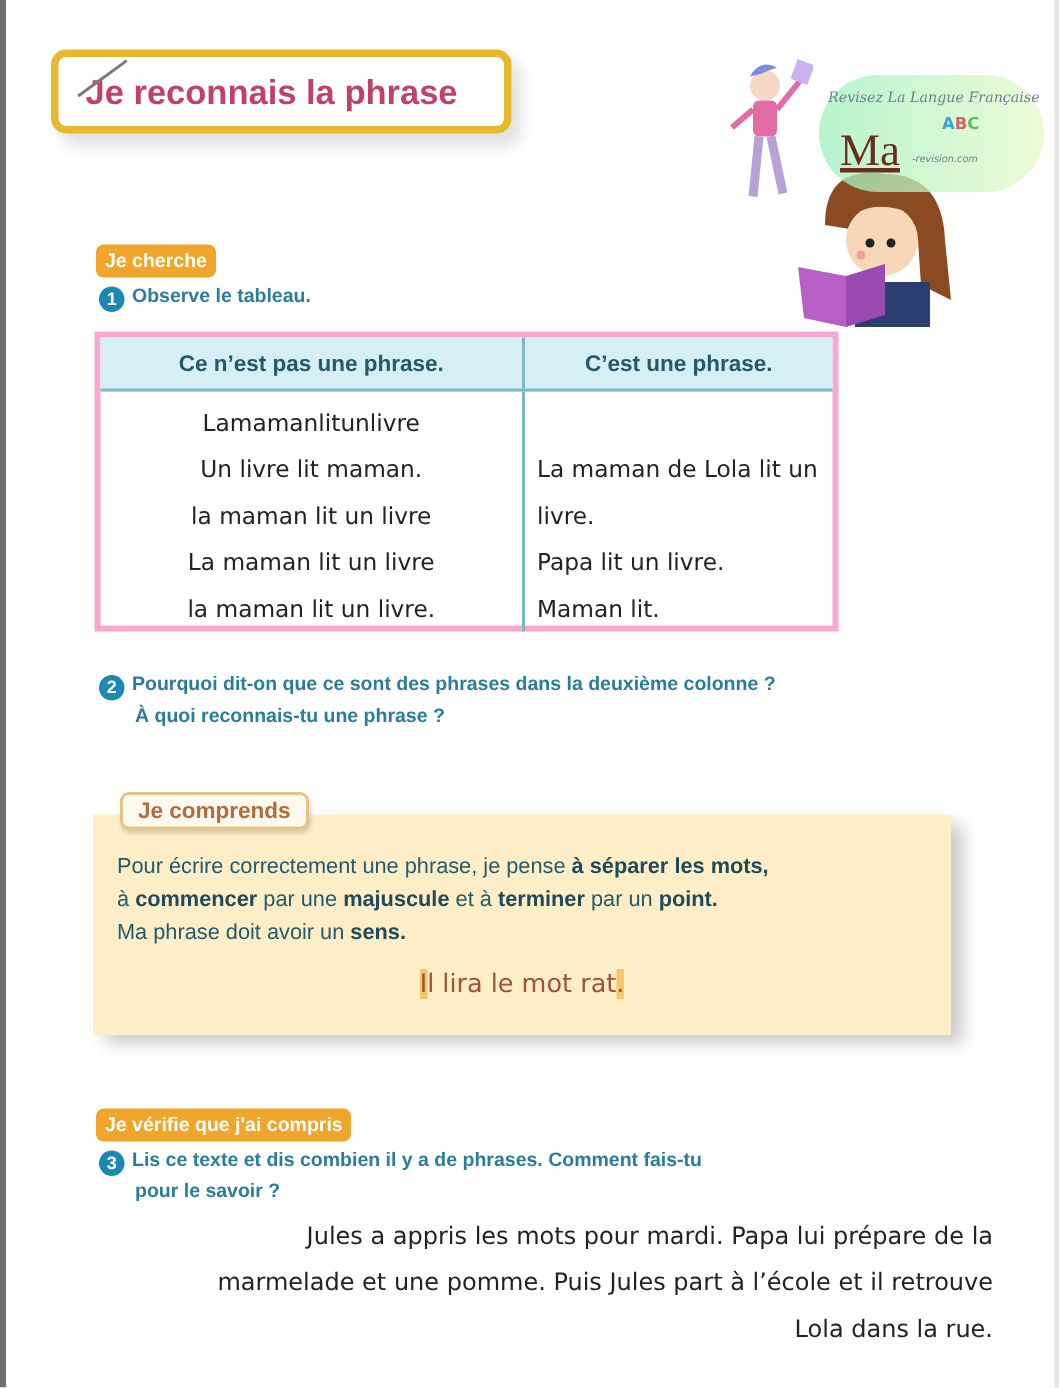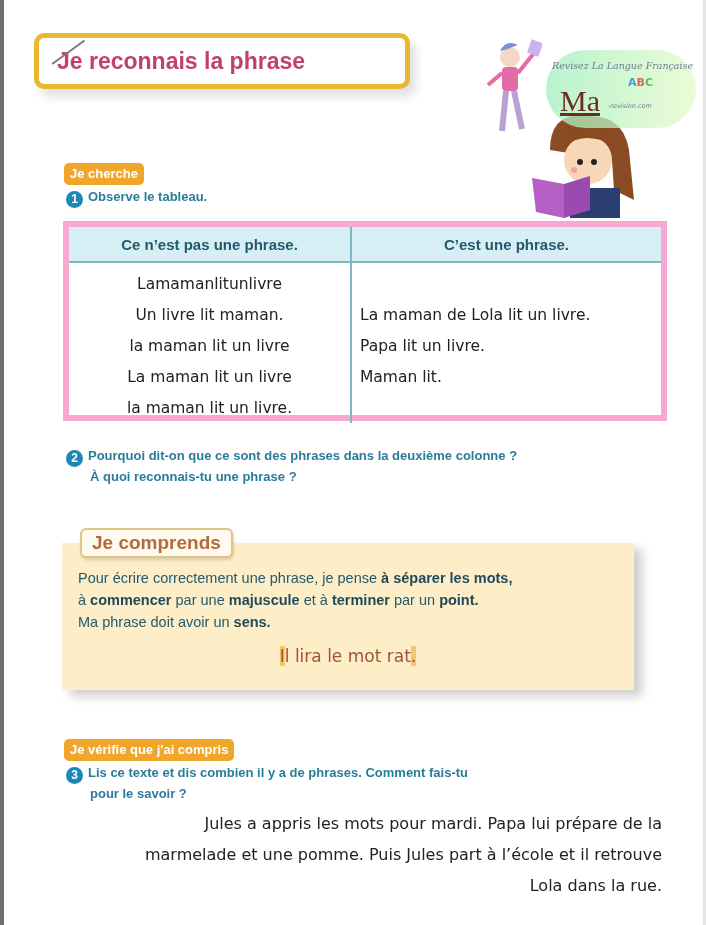--- a/index.html
+++ b/index.html
@@ -5,21 +5,21 @@
   * { box-sizing: border-box; margin: 0; padding: 0; }
   html, body { width: 706px; height: 925px; background: #ffffff; overflow: hidden; }
   body { position: relative; font-family: "DejaVu Sans", sans-serif; }
 
   .left-rule { position: absolute; left: 0; top: 0; width: 4px; height: 925px; background: #6f6f6f; }
   .right-rule { position: absolute; right: 0; top: 0; width: 3px; height: 925px; background: #e6e6e6; }
 
   
   .title-wrap { position: absolute; left: 34px; top: 33px; width: 320px; height: 56px; }
   .title-box {
-    position: absolute; left: 0; top: 0; width: 376px; height: 56px;
+    position: absolute; left: 0; top: 0; width: 307px; height: 56px;
     border: 5px solid #e8b92e; border-radius: 10px; background: #ffffff;
     box-shadow: 6px 8px 10px rgba(0,0,0,0.12);
     display: flex; align-items: center; padding-left: 18px;
   }
   .title-text { font-family: "Liberation Sans", sans-serif; font-weight: bold; font-size: 23px; color: #c2416a; }
   .title-slash { position: absolute; left: 18px; top: 30px; width: 40px; height: 1.5px; background: #7a7a7a; transform: rotate(-36deg); transform-origin: left center; }
 
   
   .illus { position: absolute; left: 470px; top: 30px; width: 230px; height: 190px; }
   .kid-boy { position: absolute; left: 12px; top: 5px; width: 60px; height: 100px; }
@@ -46,33 +46,33 @@
     width: 17px; height: 17px; border-radius: 50%; background: #1e88b5; color: #ffffff;
     font-family: "Liberation Sans", sans-serif; font-weight: bold; font-size: 12px; margin-right: 5px; vertical-align: -2px;
   }
   .question { position: absolute; font-family: "Liberation Sans", sans-serif; font-weight: bold; font-size: 13px; color: #2a7d9a; line-height: 19px; }
   .q1 { left: 66px; top: 187px; }
   .q2 { left: 66px; top: 446px; }
   .q2 .indent, .q3 .indent { display: block; padding-left: 24px; }
   .q3 { left: 66px; top: 763px; }
 
   
-  .tbl { position: absolute; left: 63px; top: 221px; width: 604px; height: 200px; border: 6px solid #f9a8d4; }
+  .tbl { position: absolute; left: 63px; top: 221px; width: 496px; height: 200px; border: 4px solid #f9a8d4; }
   .tbl-head { display: flex; height: 36px; background: #d6eff5; border-bottom: 2px solid #7db8c6; }
   .tbl-head div { flex: 1; display: flex; align-items: center; justify-content: center; font-family: "Liberation Sans", sans-serif; font-weight: bold; font-size: 15px; color: #24586b; }
   .tbl-head div:first-child { border-right: 2px solid #7db8c6; flex: 0 0 283px; }
   .tbl-body { display: flex; height: 160px; }
   .col { padding: 6px 8px; font-family: "DejaVu Sans", sans-serif; font-size: 15.5px; color: #222; line-height: 31px; }
   .col.left { flex: 0 0 283px; border-right: 2px solid #7db8c6; text-align: center; }
   .col.right { flex: 1; padding-top: 37px; }
 
   
   .tag-comprends {
     position: absolute; left: 80px; top: 528px; background: #fffaf0; border: 2px solid #e2c584; border-radius: 6px;
-    padding: 2px 10px; font-family: "Liberation Sans", sans-serif; font-weight: bold; font-size: 19px; color: #b46b3b; z-index: 2;
+    padding: 2px 10px; font-family: "Liberation Sans", sans-serif; font-weight: bold; font-size: 15px; color: #b46b3b; z-index: 2;
     box-shadow: 1px 2px 3px rgba(0,0,0,0.15);
   }
   .comprends-box {
     position: absolute; left: 62px; top: 543px; width: 572px; height: 147px; background: #fdeec7;
     box-shadow: 8px 6px 10px rgba(0,0,0,0.2);
     padding-left: 24px;
   }
   .rule-text { position: absolute; left: 16px; top: 24px; width: 550px; font-family: "Liberation Sans", sans-serif; font-size: 14.5px; color: #245a6e; line-height: 22px; }
   .rule-text b { color: #1f4a5a; }
   .example { position: absolute; left: 0; top: 103px; width: 572px; text-align: center; font-family: "DejaVu Sans", sans-serif; font-size: 17px; color: #a0523b; }

